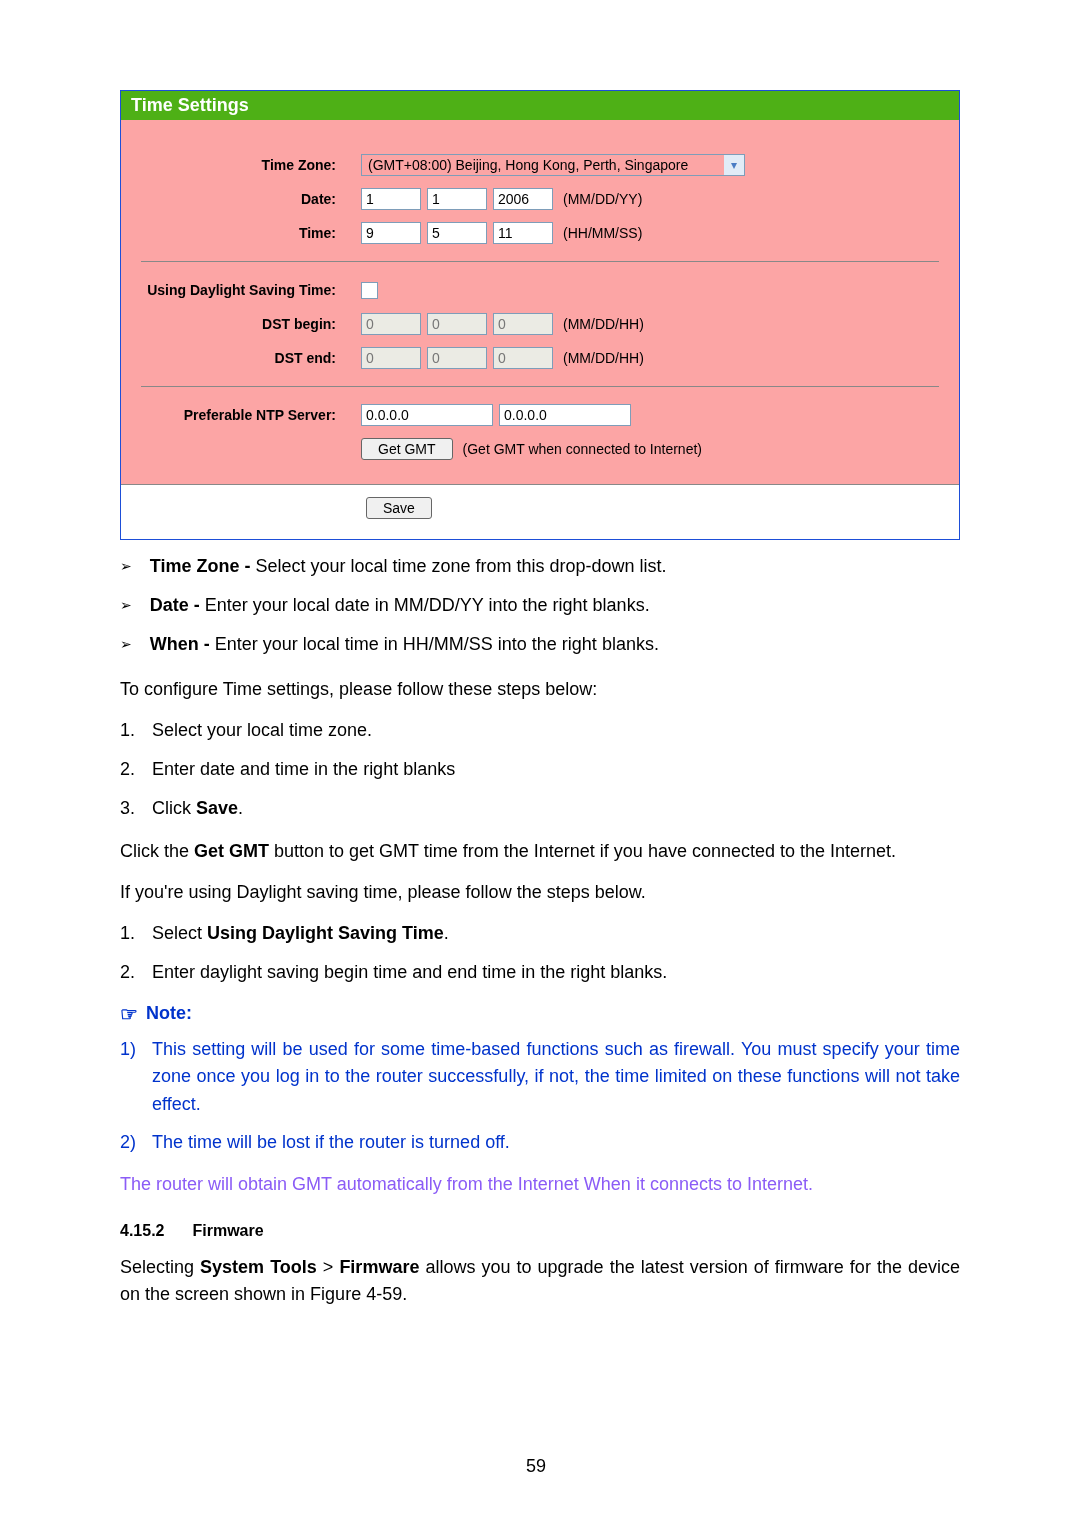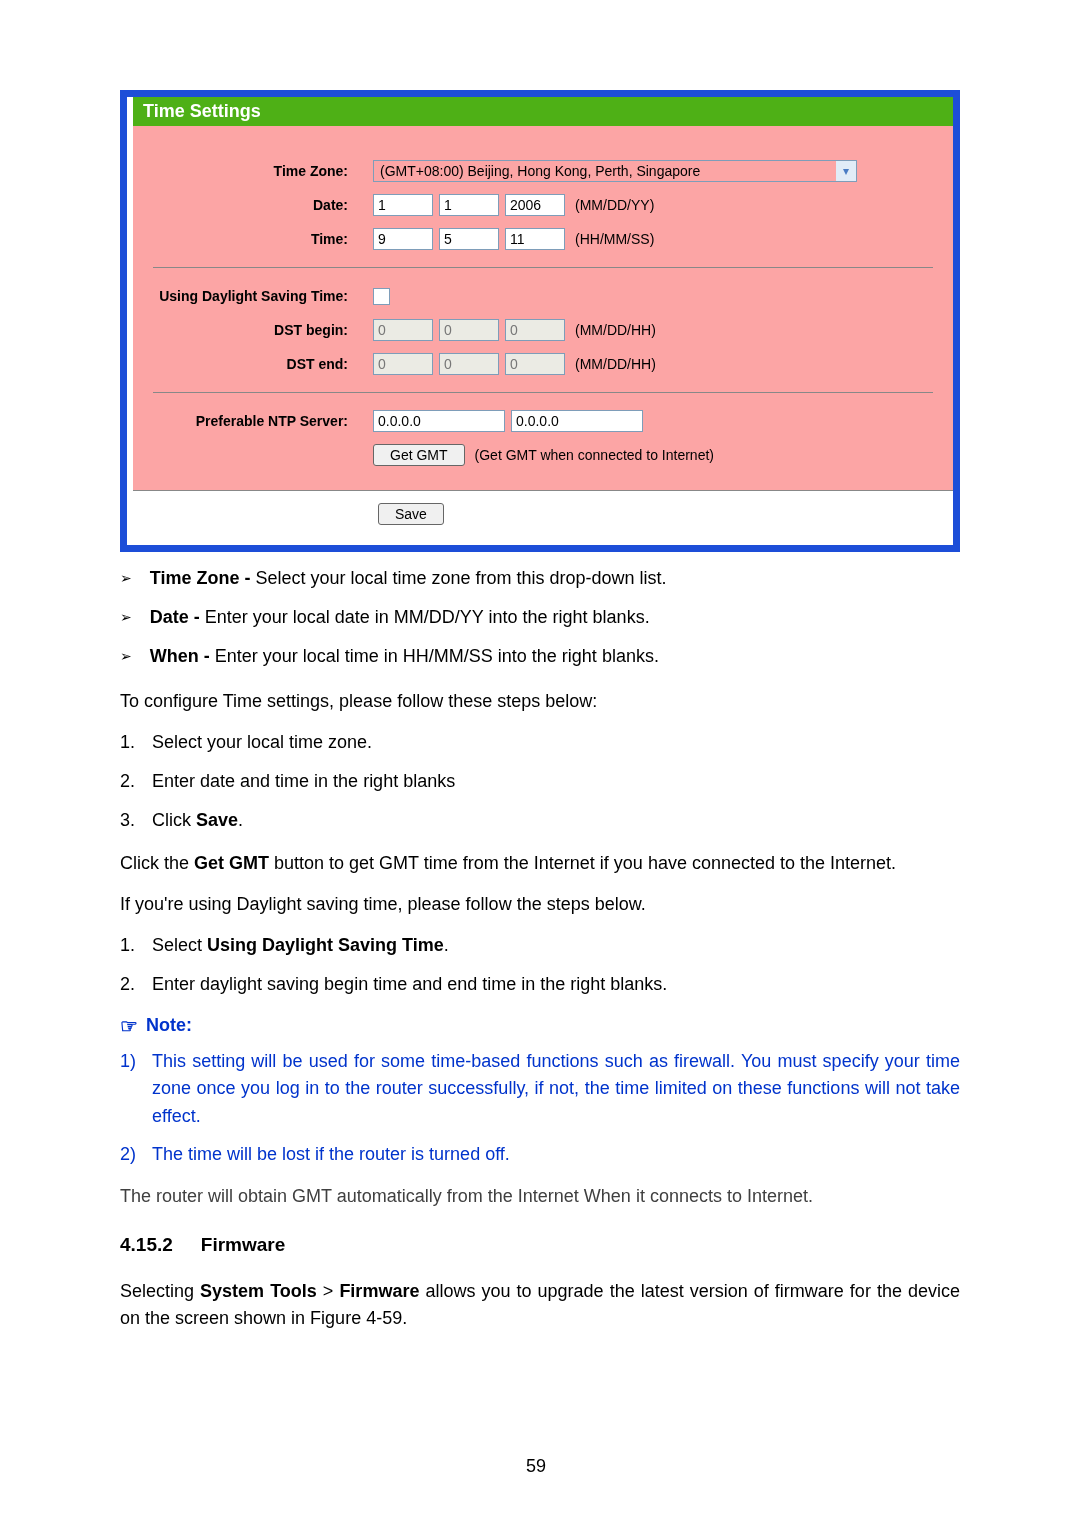--- a/index.html
+++ b/index.html
@@ -9,22 +9,21 @@
       width: 1080px;
       height: 1527px;
       position: relative;
       font-size: 18px;
       color: #000;
     }
     .page-container {
       padding: 90px 120px 60px 120px;
     }
     .settings-panel {
-      border: 7px solid #1d4ed8;
-      padding-left: 6px;
+      border: 1px solid #1d4ed8;
     }
     .panel-header {
       background: #4eb016;
       color: #fff;
       font-weight: bold;
       font-size: 18px;
       padding: 4px 10px;
     }
     .panel-body {
       background: #fca5a5;
@@ -44,21 +43,21 @@
       padding-right: 25px;
     }
     .form-controls {
       display: flex;
       align-items: center;
       gap: 6px;
       font-size: 14px;
     }
     .select-box {
       display: flex;
-      width: 484px;
+      width: 384px;
       border: 1px solid #7e9db9;
     }
     .select-text {
       flex: 1;
       padding: 2px 6px;
       font-size: 14px;
     }
     .select-arrow {
       width: 20px;
       background: #e1ecf7;
@@ -170,28 +169,28 @@
       color: #0033cc;
       margin: 10px 0;
       line-height: 1.55;
       text-align: justify;
     }
     .note-list .num {
       width: 32px;
       flex-shrink: 0;
     }
     .note-para {
-      color: #404040;
+      color: #8b5cf6;
       margin: 10px 0 20px 0;
       line-height: 1.5;
     }
     .section-heading {
       font-weight: bold;
-      font-size: 19px;
-      margin: 24px 0 22px 0;
+      font-size: 16px;
+      margin: 24px 0 14px 0;
       display: flex;
     }
     .section-num {
       margin-right: 28px;
     }
     .page-num {
       position: absolute;
       bottom: 50px;
       left: 0;
       right: 8px;

